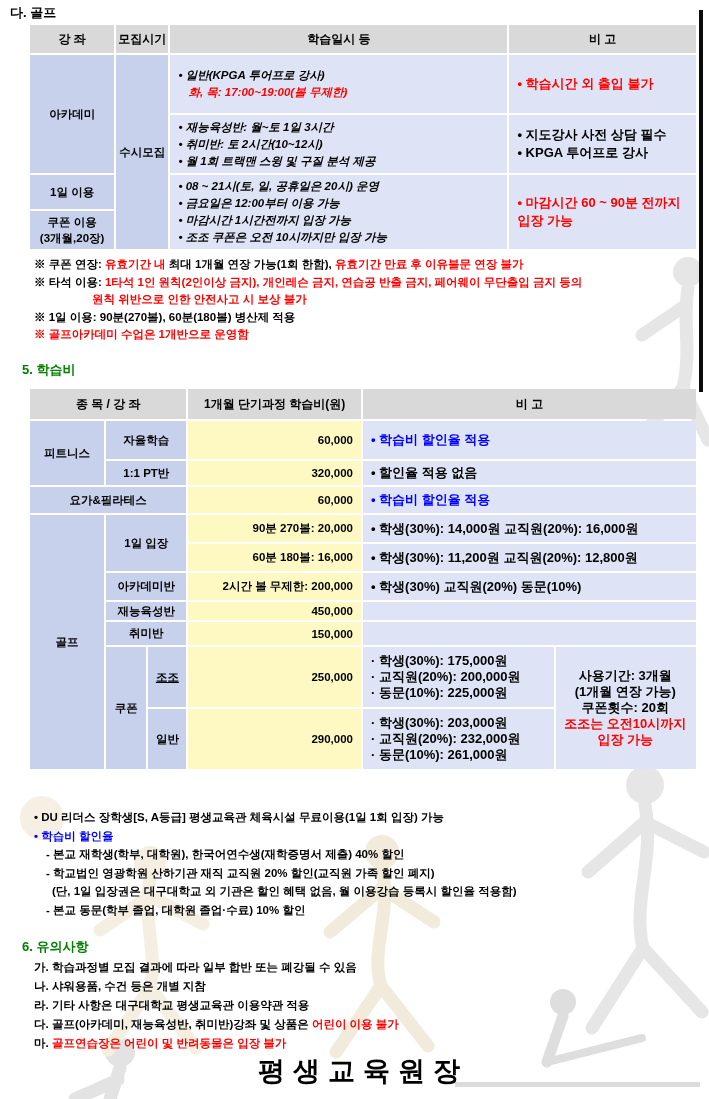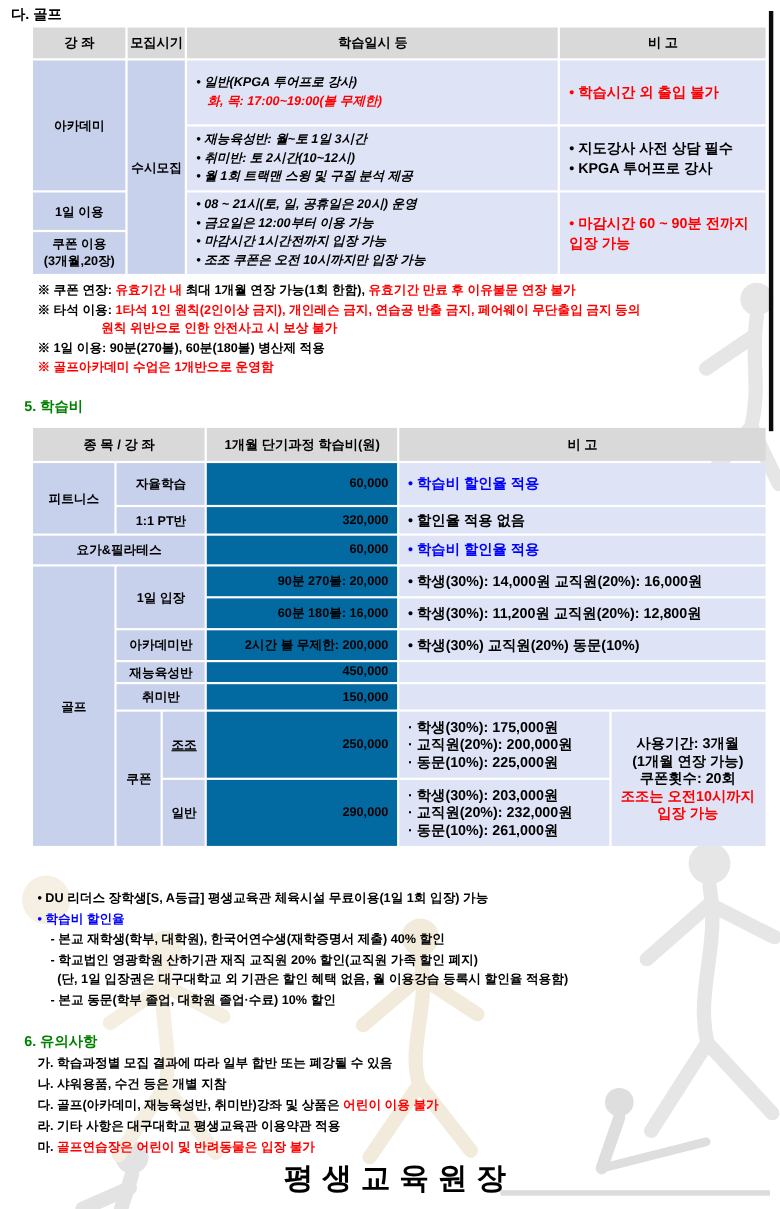--- a/index.html
+++ b/index.html
@@ -6,21 +6,21 @@
   .page{position:relative;width:709px;height:1099px;background:#ffffff;overflow:hidden;
         font-family:"Liberation Sans",sans-serif;font-weight:bold;color:#000;}
   .wm{position:absolute;left:0;top:0;z-index:0;}
   table.t{border-collapse:separate;border-spacing:2px;table-layout:fixed;position:absolute;z-index:1;}
   #t1{left:28px;top:23px;width:670px;}
   #t2{left:28px;top:387px;width:670px;}
   th,td{overflow:hidden;}
   .hdr{background:#d9d9d9;text-align:center;vertical-align:middle;font-size:12px;font-weight:bold;}
   .lbl{background:#c7d1eb;text-align:center;vertical-align:middle;font-size:11.5px;}
   .cnt{background:#dee4f5;vertical-align:middle;font-size:11.5px;padding:3px 0 3px 8px;text-align:left;}
-  .fee{background:#0369a1;text-align:right;vertical-align:middle;font-size:11.5px;padding-right:8px;}
+  .fee{background:#fef9c3;text-align:right;vertical-align:middle;font-size:11.5px;padding-right:8px;}
   .note{background:#dee4f5;vertical-align:middle;font-size:13px;padding-left:8px;text-align:left;}
   .cnt div{line-height:17px;white-space:nowrap;font-style:italic;}
   .note div{line-height:16px;white-space:nowrap;}
   .nowrap{white-space:nowrap;}
   .red{color:#ff0000;}
   .blue{color:#0000ff;}
   .green{color:#008000;}
   .u{text-decoration:underline;}
   .ctr{text-align:center;}
   .h1{position:absolute;left:10px;top:4px;font-size:13px;z-index:1;}
@@ -241,20 +241,20 @@
     <div class="ind">- 본교 재학생(학부, 대학원), 한국어연수생(재학증명서 제출) 40% 할인</div>
     <div class="ind">- 학교법인 영광학원 산하기관 재직 교직원 20% 할인(교직원 가족 할인 폐지)</div>
     <div class="ind2">(단, 1일 입장권은 대구대학교 외 기관은 할인 혜택 없음, 월 이용강습 등록시 할인율 적용함)</div>
     <div class="ind">- 본교 동문(학부 졸업, 대학원 졸업·수료) 10% 할인</div>
   </div>
 
   <div class="sec green" style="top:938px">6. 유의사항</div>
   <div class="blocktext prec" style="left:34px;top:958px;width:664px">
     <div>가. 학습과정별 모집 결과에 따라 일부 합반 또는 폐강될 수 있음</div>
     <div>나. 샤워용품, 수건 등은 개별 지참</div>
+    <div>라. 기타 사항은 대구대학교 평생교육관 이용약관 적용</div>
     <div><span>다. 골프(아카데미, 재능육성반, 취미반)강좌 및 상품은 </span><span class="red">어린이 이용 불가</span></div>
-    <div>라. 기타 사항은 대구대학교 평생교육관 이용약관 적용</div>
     <div><span>마. </span><span class="red">골프연습장은 어린이 및 반려동물은 입장 불가</span></div>
   </div>
 
   <div class="sig">평생교육원장</div>
 
 </div>
 
 </body></html>

